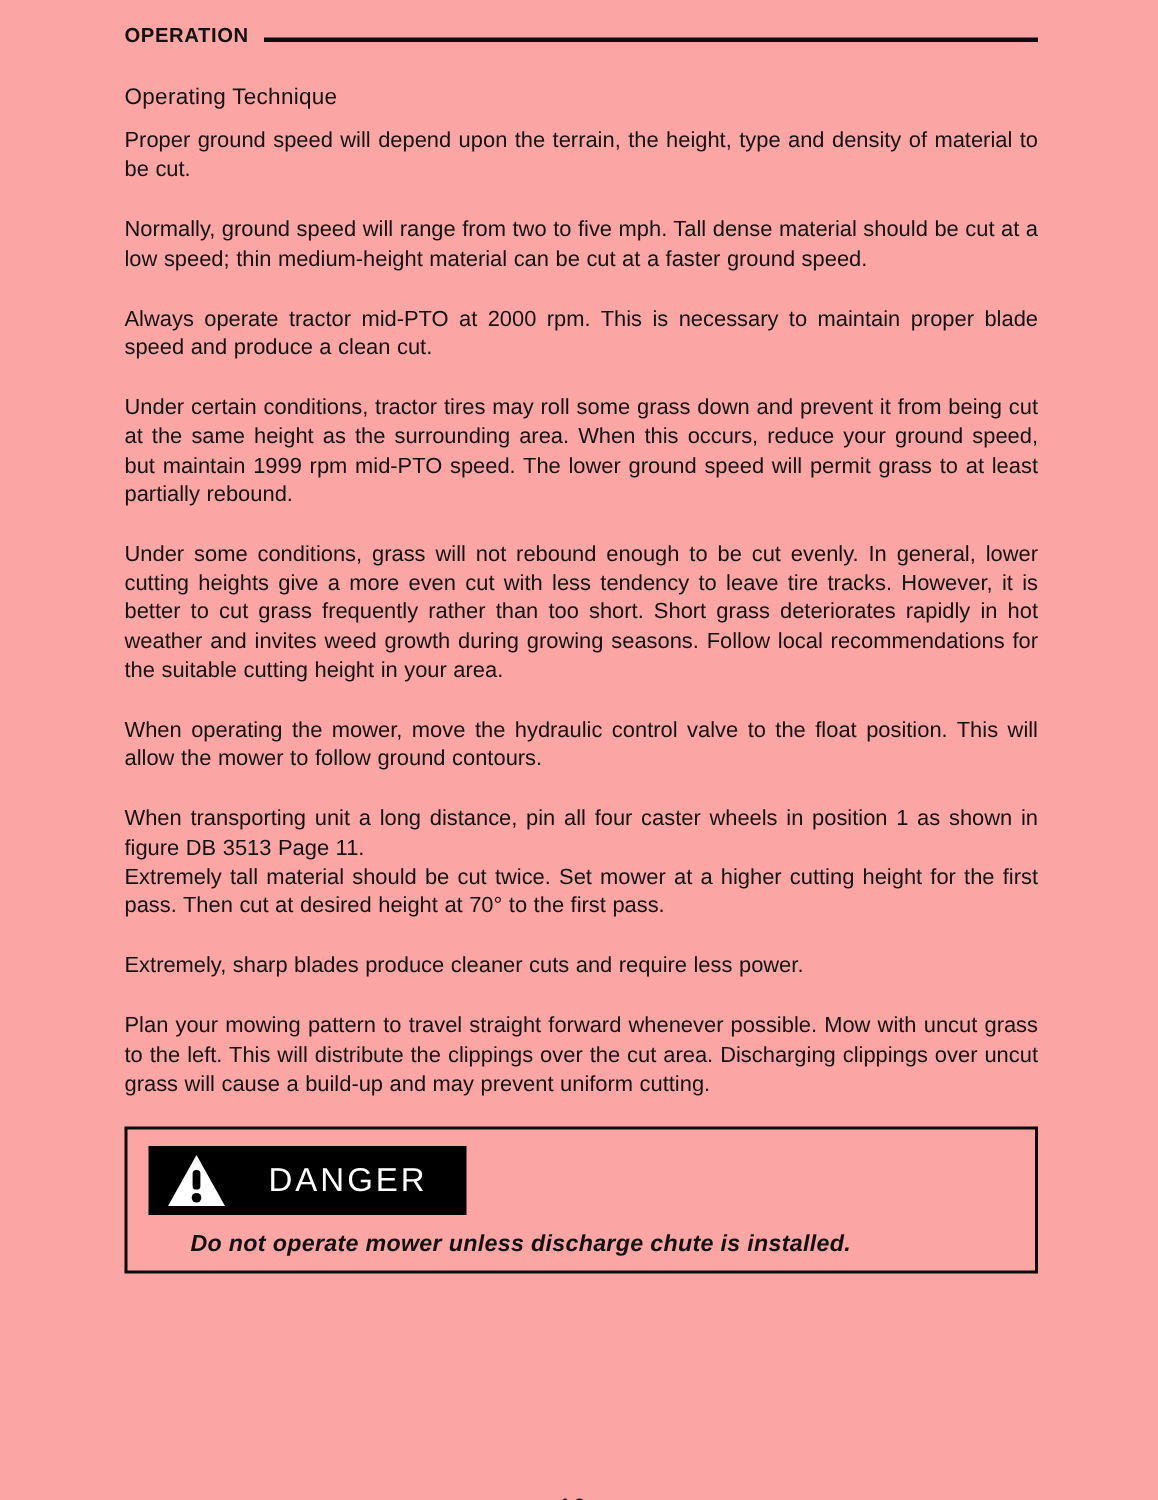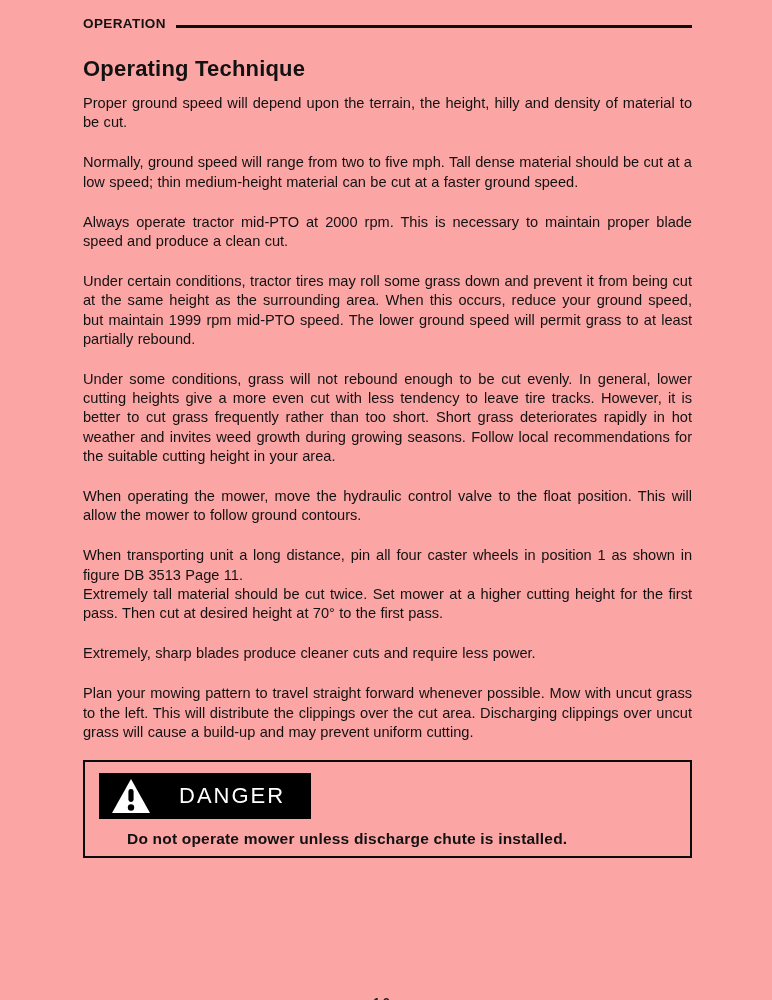--- a/index.html
+++ b/index.html
@@ -31,22 +31,22 @@
   }
   .running-header .hdr-rule {
     flex: 1;
     height: 3px;
     background: #0d0d0d;
     margin-left: 10px;
     margin-top: 6px;
   }
   
   .section-title {
-    font-size: 22px;
-    font-weight: bold;
+    font-size: 15px;
+    font-weight: normal;
     letter-spacing: 0.2px;
     margin-top: 24px;
     margin-bottom: 12px;
   }
   .section-title.tips { margin-top: 23px; }
   
   .para {
     font-size: 14.6px;
     line-height: 19.2px;
     text-align: justify;
@@ -73,20 +73,21 @@
   .danger-label .warn-icon { display: block; }
   .danger-label .danger-word {
     font-size: 22px;
     font-weight: normal;
     letter-spacing: 2px;
     font-family: "Liberation Sans", sans-serif;
   }
   .danger-message {
     font-size: 15.5px;
     font-weight: bold;
+    font-style: italic;
     margin-top: 11px;
     margin-left: 28px;
     letter-spacing: 0.2px;
   }
   
   .page-number-artifact {
     position: absolute;
     bottom: -1px;
     left: 360px;
     height: 5px;
@@ -102,21 +103,21 @@
 
 <div class="page">
 
   <div class="running-header">
     <span class="hdr-text">OPERATION</span>
     <span class="hdr-rule"></span>
   </div>
 
   <div>
     <div class="section-title">Operating Technique</div>
-    <p class="para">Proper ground speed will depend upon the terrain, the height, hilly and density of material to be cut.</p>
+    <p class="para">Proper ground speed will depend upon the terrain, the height, type and density of material to be cut.</p>
     <p class="para">Normally, ground speed will range from two to five mph. Tall dense material should be cut at a low speed; thin medium-height material can be cut at a faster ground speed.</p>
     <p class="para">Always operate tractor mid-PTO at 2000 rpm. This is necessary to maintain proper blade speed and produce a clean cut.</p>
     <p class="para">Under certain conditions, tractor tires may roll some grass down and prevent it from being cut at the same height as the surrounding area. When this occurs, reduce your ground speed, but maintain 1999 rpm mid-PTO speed. The lower ground speed will permit grass to at least partially rebound.</p>
     <p class="para">Under some conditions, grass will not rebound enough to be cut evenly. In general, lower cutting heights give a more even cut with less tendency to leave tire tracks. However, it is better to cut grass frequently rather than too short. Short grass deteriorates rapidly in hot weather and invites weed growth during growing seasons. Follow local recommendations for the suitable cutting height in your area.</p>
     <p class="para">When operating the mower, move the hydraulic control valve to the float position. This will allow the mower to follow ground contours.</p>
     <p class="para">When transporting unit a long distance, pin all four caster wheels in position 1 as shown in figure DB 3513 Page 11.</p>
   </div>
 
   <div>
     <p class="para">Extremely tall material should be cut twice. Set mower at a higher cutting height for the first pass. Then cut at desired height at 70° to the first pass.</p>

